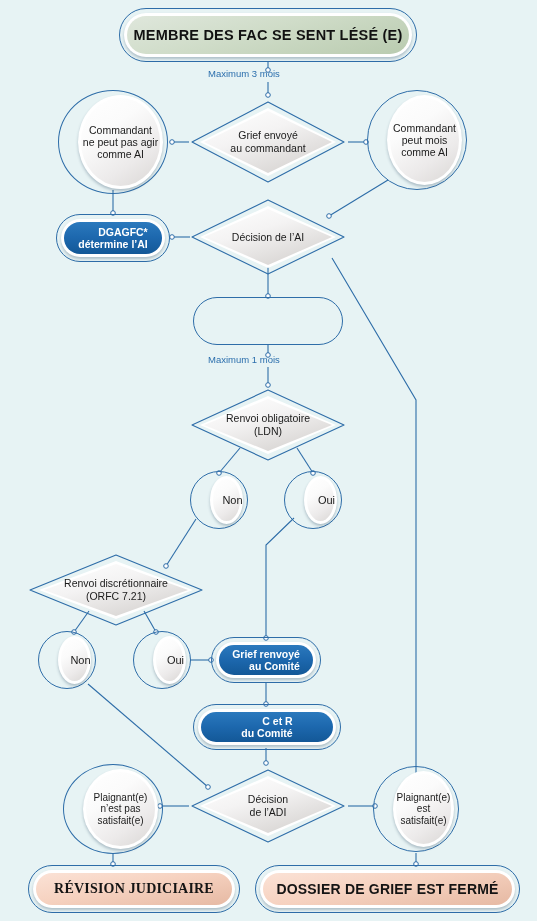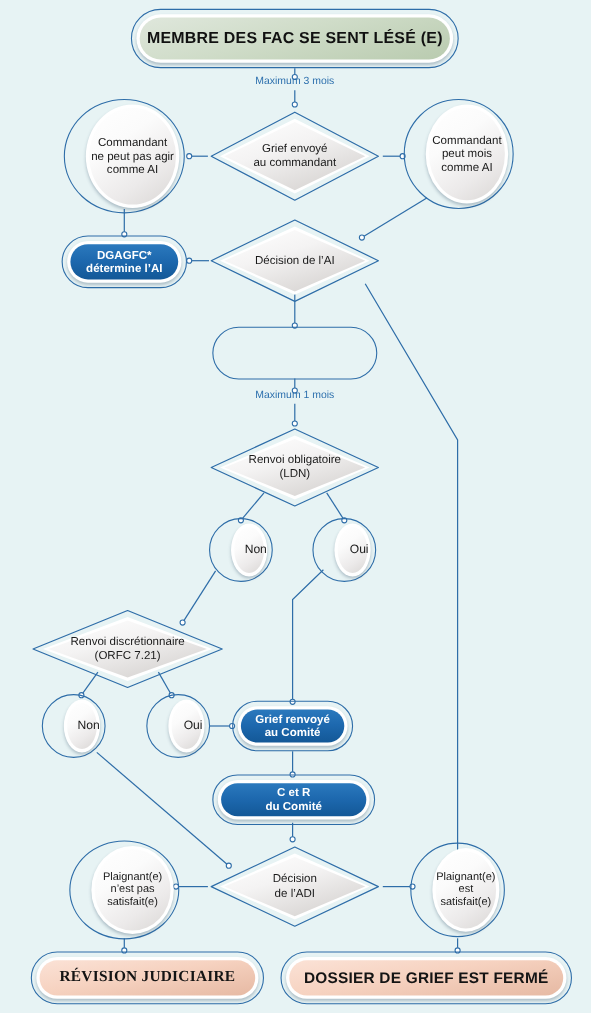--- a/index.html
+++ b/index.html
@@ -49,20 +49,21 @@
   .face.r-circ{border-radius:50%;}
 
   
   .fill-grey{
     background:linear-gradient(145deg,#ffffff 0%,#fbfbfb 35%,#eceaea 70%,#d9d6d4 100%);
     color:#1a1a1a;
   }
   .fill-blue{
     background:linear-gradient(180deg,#2b79bd 0%,#1d68ae 48%,#135897 100%);
     color:#ffffff;
+    text-align:right;
   }
   .fill-green{
     background:linear-gradient(165deg,#dfe7dc 0%,#cfdcc8 45%,#b9cbaf 100%);
     color:#111111;
   }
   .fill-peach{
     background:linear-gradient(170deg,#fbe2d6 0%,#f6d2c0 45%,#e6b9a3 100%);
     color:#141414;
   }
 
@@ -80,21 +81,21 @@
   .t-term{font-size:14px;font-weight:bold;letter-spacing:.2px;}
   .t-body{font-size:10.5px;}
   .t-bodyb{font-size:10.5px;font-weight:bold;}
   .t-small{font-size:10px;}
   .t-yn{font-size:11px;padding-left:12px;}
 
   .edge-label{
     position:absolute;
     color:#2c6fad;
     font-size:9.5px;
-    text-align:center;
+    text-align:left;
     white-space:nowrap;
   }
 </style>
 </head>
 <body>
 
 <div id="chart">
 
   <svg class="wires" viewBox="0 0 537 921">
     <g stroke="#2e6da8" stroke-width="1.1" fill="none">

